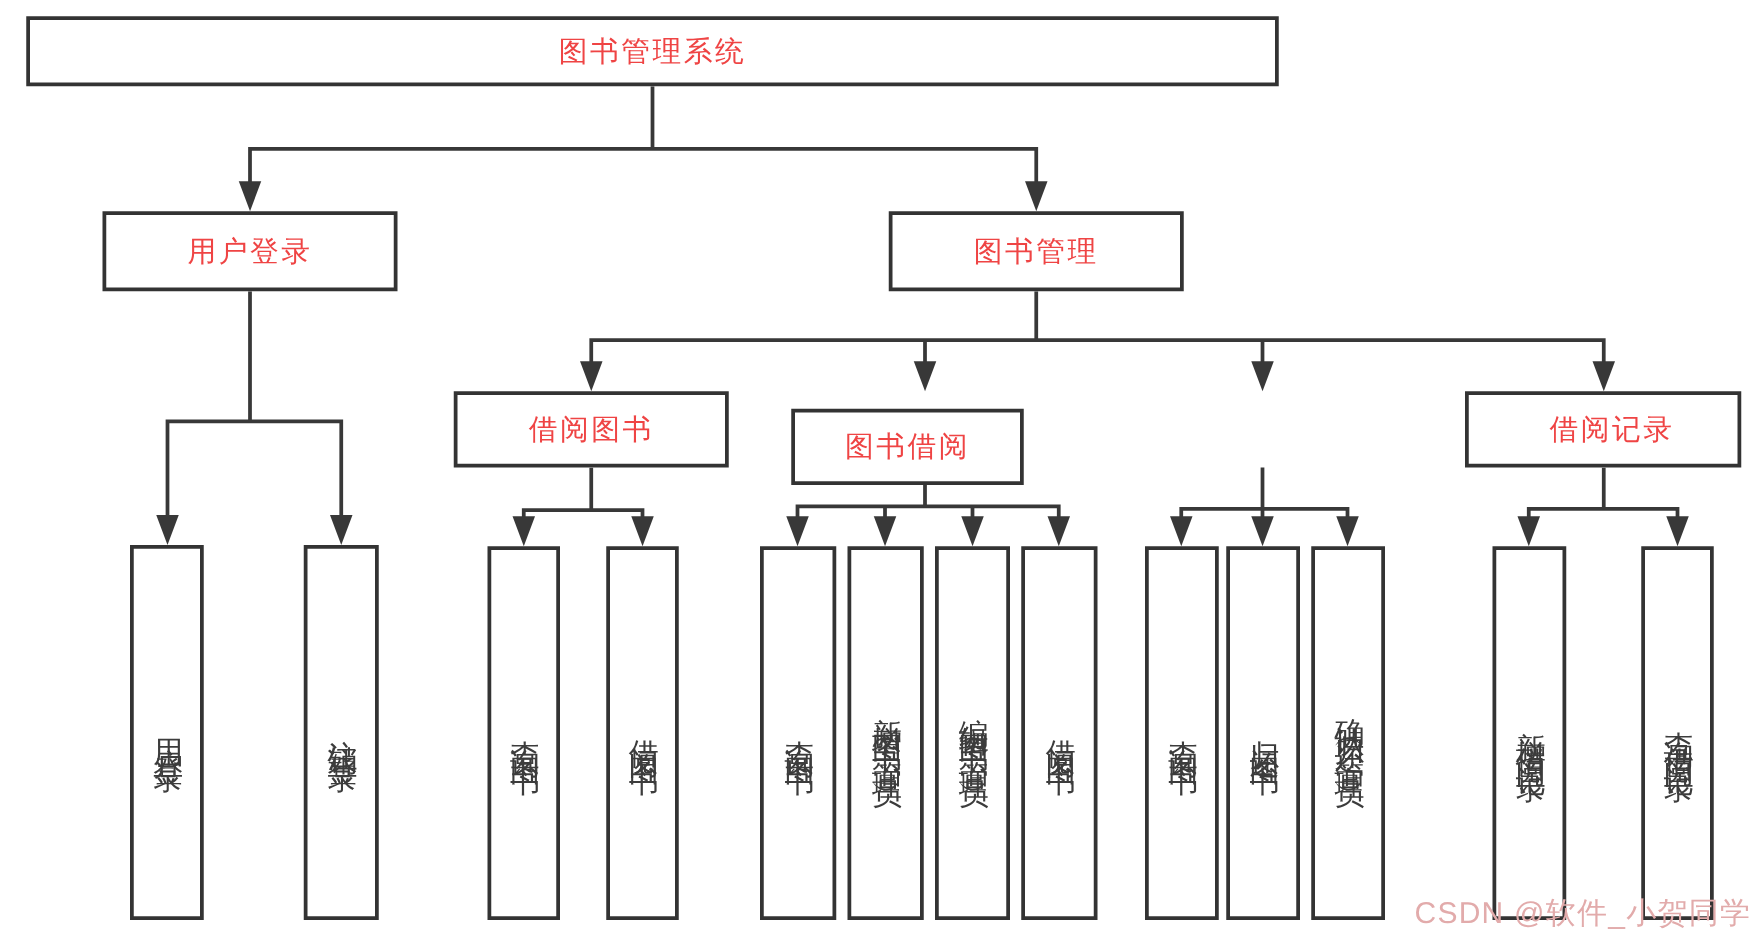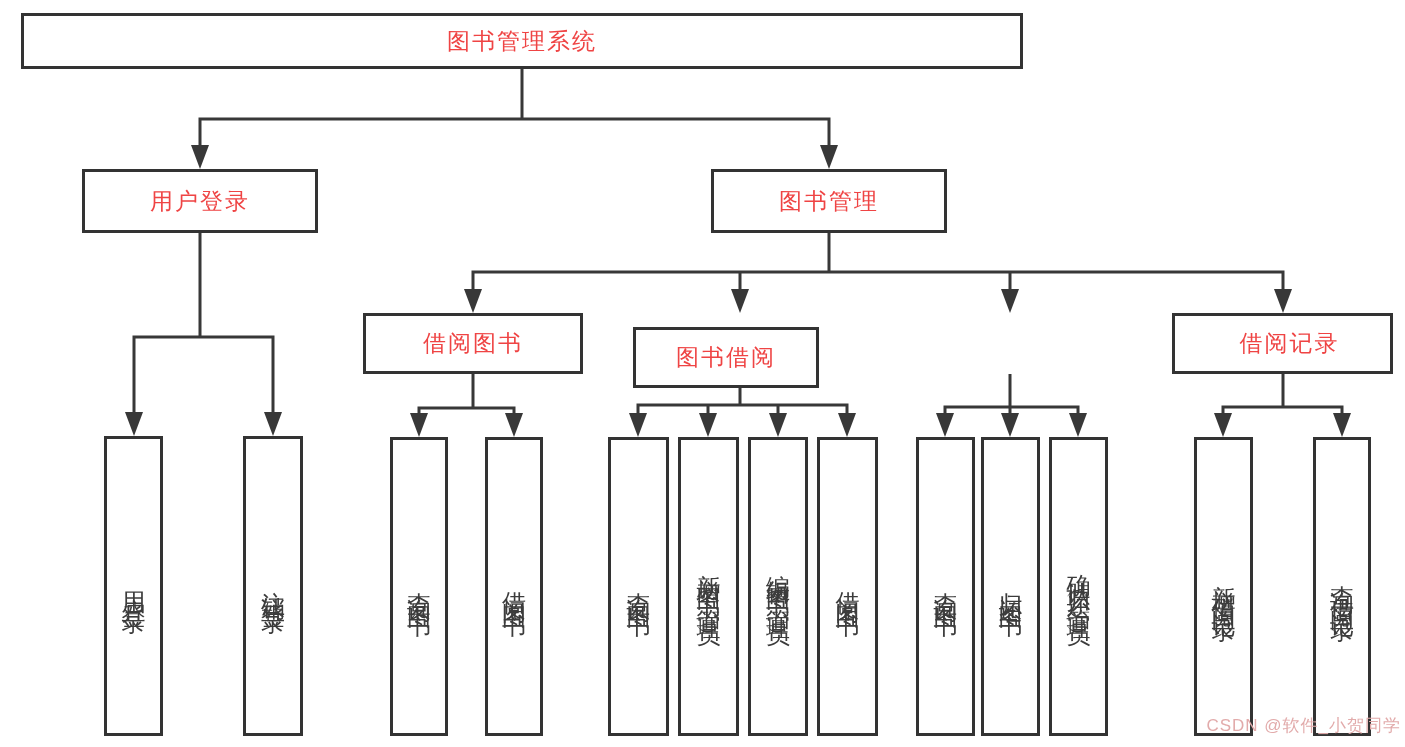--- a/index.html
+++ b/index.html
@@ -16,21 +16,21 @@
   .vbox{
     position:absolute;box-sizing:border-box;border:3px solid #333333;background:#ffffff;
     display:flex;align-items:center;justify-content:center;z-index:1;
   }
   .vtext{
     writing-mode:vertical-rl;text-orientation:mixed;
     font-size:24px;color:#3c3c3c;letter-spacing:7px;line-height:1;white-space:nowrap;
   }
   .watermark{
     position:absolute;right:4px;top:714px;z-index:2;
-    font-size:17px;letter-spacing:1px;color:#e2abab;white-space:nowrap;
+    font-size:24px;letter-spacing:1px;color:#e2abab;white-space:nowrap;
   }
 </style>
 </head>
 <body>
 
 <div class="canvas">
 
   <svg class="connectors" width="1405" height="747" viewBox="0 0 1405 747" xmlns="http://www.w3.org/2000/svg">
     <g stroke="#383838" stroke-width="3" fill="none">
 

